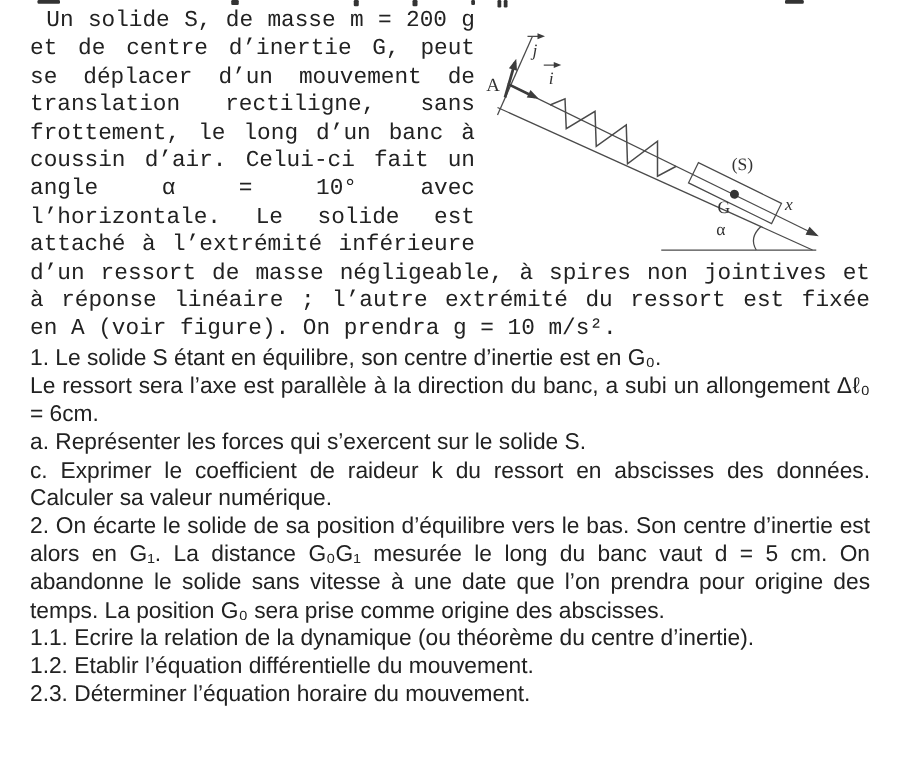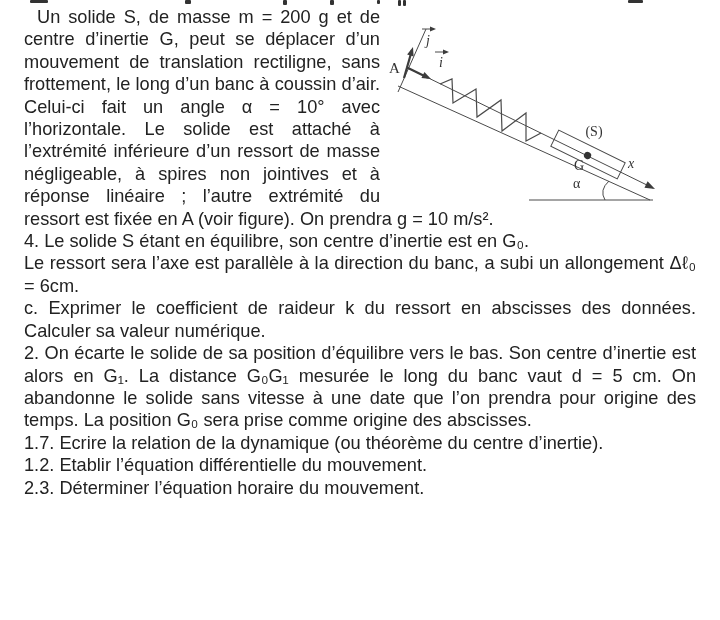--- a/index.html
+++ b/index.html
@@ -1,20 +1,20 @@
 <!DOCTYPE html>
 <html><head>
 <meta charset="utf-8">
 <style>
   html,body{margin:0;padding:0;background:#ffffff;}
   body{width:720px;height:620px;overflow:hidden;font-family:"Liberation Sans",sans-serif;}
   .page{position:relative;box-sizing:border-box;width:720px;height:620px;
         padding:6px 24px 0 24px;color:#222222;font-size:18.2px;line-height:22.4px;}
   .page p{margin:0;text-align:justify;}
-  p.intro{text-indent:13px;}
+  p.intro{text-indent:13px;font-family:Liberation Mono, monospace;}
   figure.diagram{float:right;margin:0 0 4px 8px;width:308px;height:196px;padding:0;}
   svg .stroke{stroke:#4a4a4a;stroke-width:1;fill:none;}
   svg .thick{stroke:#3c3c3c;stroke-width:2.2;fill:none;}
   svg .head{fill:#3c3c3c;stroke:none;}
   svg text.lbl{font-family:"Liberation Serif",serif;font-size:14px;fill:#333333;}
   svg text.it{font-style:italic;}
   svg text.big{font-size:15px;}
   .artifact{position:absolute;top:0;background:#333333;border-radius:1px;}
 </style>
 </head>
@@ -77,21 +77,22 @@
       </g>
 
       <text class="lbl" x="592" y="134" text-anchor="middle">(S)</text>
       <text class="lbl" x="572" y="168">G</text>
       <text class="lbl it" x="626" y="166">x</text>
       <text class="lbl" x="571" y="186">α</text>
     </svg>
   </figure>
 
   <p class="intro">Un solide S, de masse m = 200 g et de centre d’inertie G, peut se déplacer d’un mouvement de translation rectiligne, sans frottement, le long d’un banc à coussin d’air. Celui-ci fait un angle α = 10° avec l’horizontale. Le solide est attaché à l’extrémité inférieure d’un ressort de masse négligeable, à spires non jointives et à réponse linéaire ; l’autre extrémité du ressort est fixée en A (voir figure). On prendra g = 10 m/s².</p>
-  <p>4. Le solide S étant en équilibre, son centre d’inertie est en G₀.</p>
+  <p>1. Le solide S étant en équilibre, son centre d’inertie est en G₀.</p>
   <p>Le ressort sera l’axe est parallèle à la direction du banc, a subi un allongement Δℓ₀ = 6cm.</p>
+  <p>a. Représenter les forces qui s’exercent sur le solide S.</p>
   <p>c. Exprimer le coefficient de raideur k du ressort en abscisses des données. Calculer sa valeur numérique.</p>
   <p>2. On écarte le solide de sa position d’équilibre vers le bas. Son centre d’inertie est alors en G₁. La distance G₀G₁ mesurée le long du banc vaut d = 5 cm. On abandonne le solide sans vitesse à une date que l’on prendra pour origine des temps. La position G₀ sera prise comme origine des abscisses.</p>
-  <p>1.7. Ecrire la relation de la dynamique (ou théorème du centre d’inertie).</p>
+  <p>1.1. Ecrire la relation de la dynamique (ou théorème du centre d’inertie).</p>
   <p>1.2. Etablir l’équation différentielle du mouvement.</p>
   <p>2.3. Déterminer l’équation horaire du mouvement.</p>
 
 </div>
 
 </body></html>

